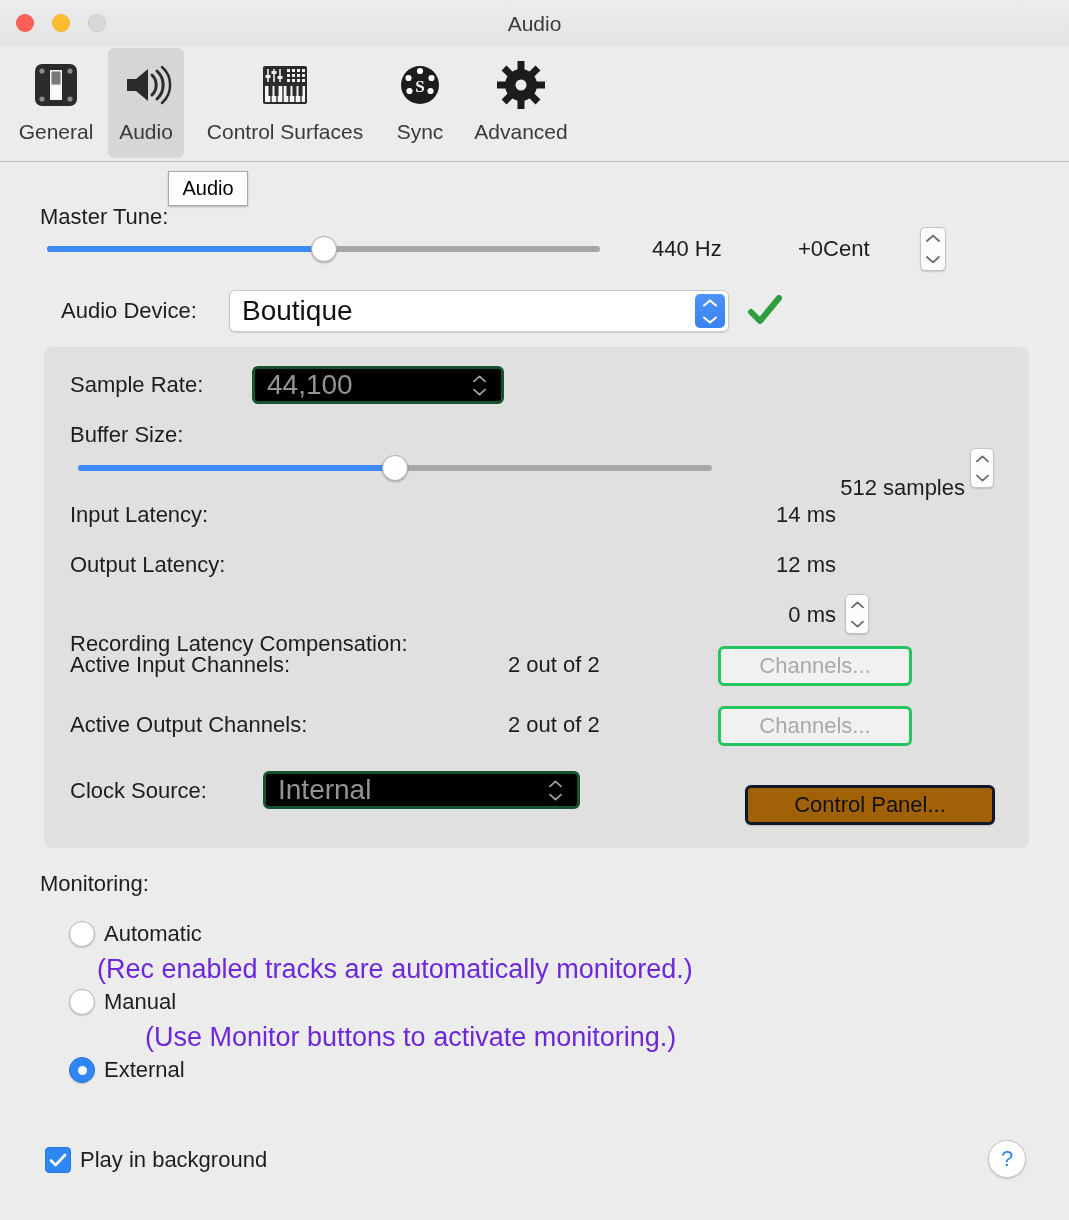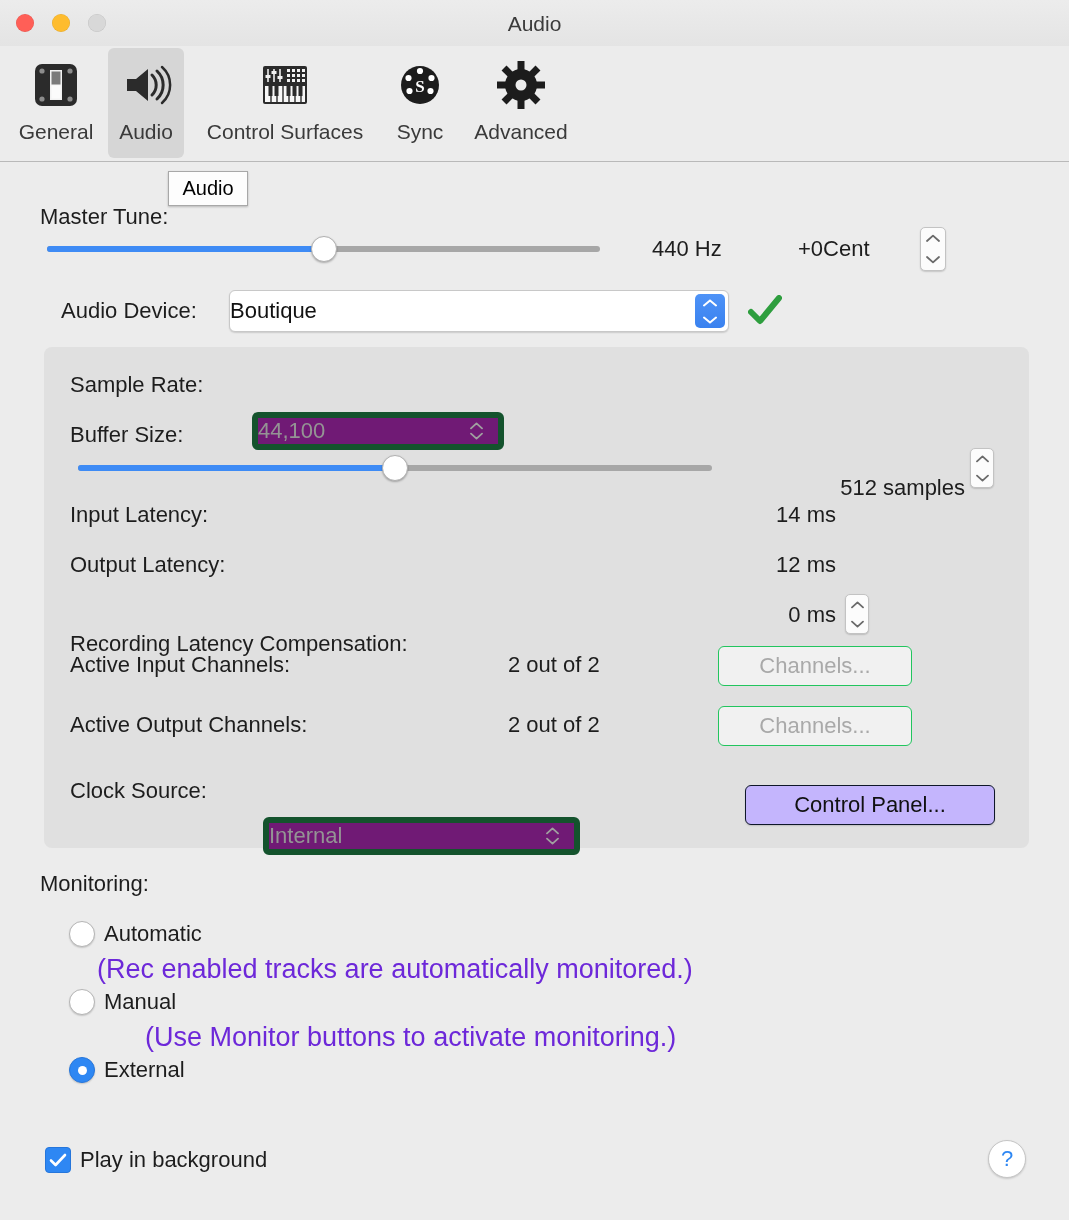--- a/index.html
+++ b/index.html
@@ -168,66 +168,65 @@
     position: absolute;
     box-sizing: border-box;
     border-radius: 6px;
     background: #ffffff;
     border: 1px solid #c8c8c8;
     box-shadow: 0 1px 1.5px rgba(0,0,0,0.14);
     display: flex;
     align-items: center;
   }
   .popup .popup-text {
-    font-size: 22px;
+    font-size: 28px;
     color: #111;
-    padding-left: 0;
+    padding-left: 12px;
     white-space: nowrap;
   }
   .popup .popup-arrows {
     position: absolute;
     right: 3px; top: 3px; bottom: 3px;
     width: 30px;
     border-radius: 5px;
     background: linear-gradient(to bottom, #4e93f7, #3a82ef);
     display: flex;
     flex-direction: column;
     align-items: center;
     justify-content: space-around;
   }
   .popup.disabled {
-    background: #701a75;
-    border: 6px solid #14532d;
+    background: #000000;
+    border: 3px solid #14532d;
     box-shadow: none;
-    margin-top: 46px;
   }
   .popup.disabled .popup-text { color: #949494; }
   .popup.disabled .popup-arrows {
     background: none;
     right: 12px;
     width: 20px;
   }
 
   
   .button {
     position: absolute;
     box-sizing: border-box;
     border-radius: 6px;
-    background: #c4b5fd;
-    border: 1px solid #0f172a;
+    background: #a16207;
+    border: 3px solid #0f172a;
     box-shadow: 0 1px 1.5px rgba(0,0,0,0.14);
     font-size: 22px;
     color: #111;
     display: flex;
     align-items: center;
     justify-content: center;
   }
   .button.disabled {
     background: #f1f1f1;
-    border: 1px solid #22c55e;
+    border: 3px solid #22c55e;
     box-shadow: none;
     color: #a9a9a9;
   }
 
   
   .groupbox {
     position: absolute;
     left: 44px; top: 347px;
     width: 985px; height: 501px;
     background: #e0e0e0;

